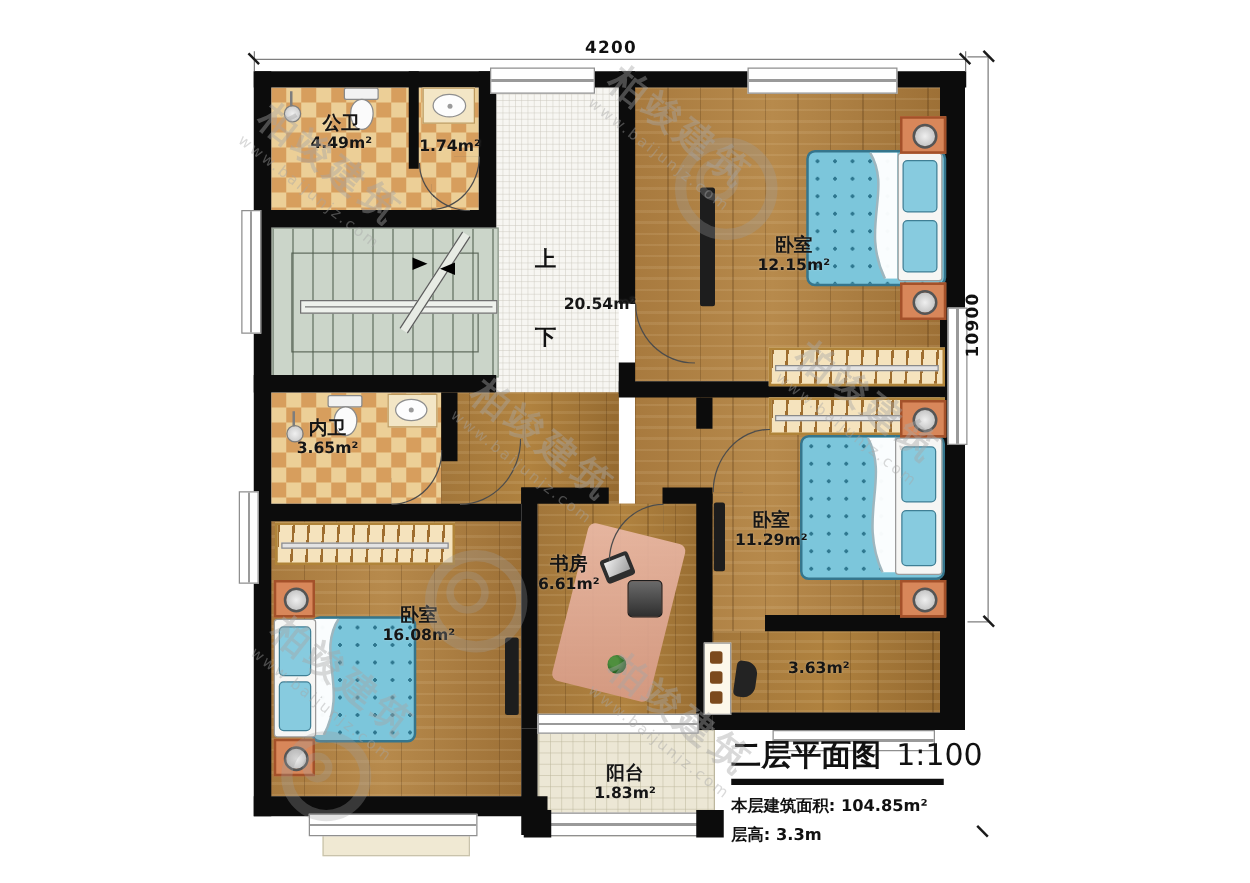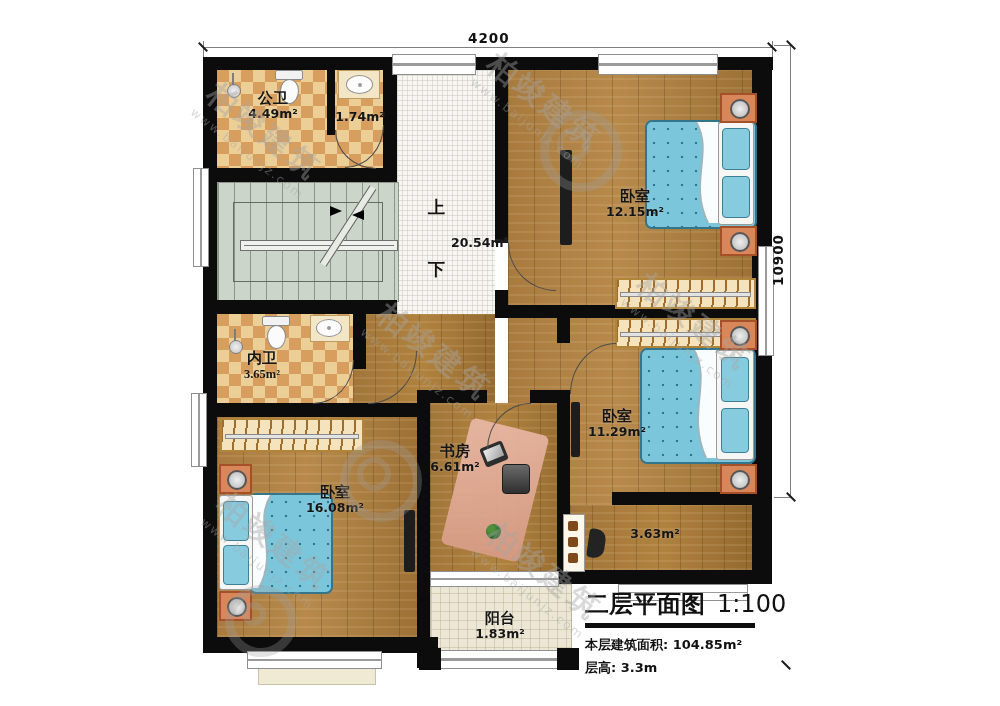--- a/index.html
+++ b/index.html
@@ -243,21 +243,21 @@
   <div class="roomlabel" style="left:328px;top:110px;width:64px;">
     <span class="ar">1.74m²</span>
   </div>
   <div class="roomlabel" style="left:448px;top:236px;width:64px;">
     <span class="ar">20.54m²</span>
   </div>
   <div class="roomlabel" style="left:595px;top:188px;width:80px;">
     <span class="nm">卧室</span>
     <span class="ar">12.15m²</span>
   </div>
-  <div class="roomlabel" style="left:227px;top:350px;width:70px;font-family:Liberation Serif, serif;">
+  <div class="roomlabel" style="left:227px;top:334px;width:70px;">
     <span class="nm">内卫</span>
     <span class="ar">3.65m²</span>
   </div>
   <div class="roomlabel" style="left:415px;top:443px;width:80px;">
     <span class="nm">书房</span>
     <span class="ar">6.61m²</span>
   </div>
   <div class="roomlabel" style="left:577px;top:408px;width:80px;">
     <span class="nm">卧室</span>
     <span class="ar">11.29m²</span>

